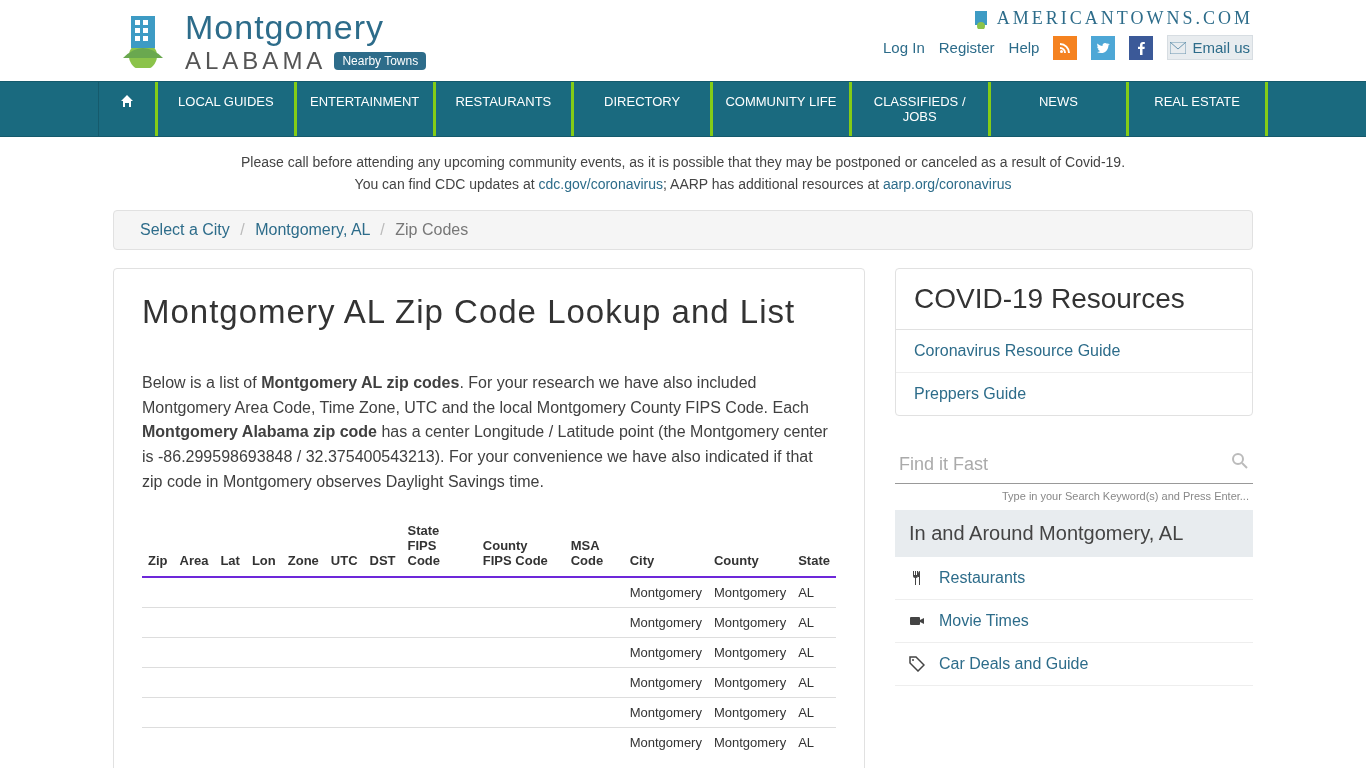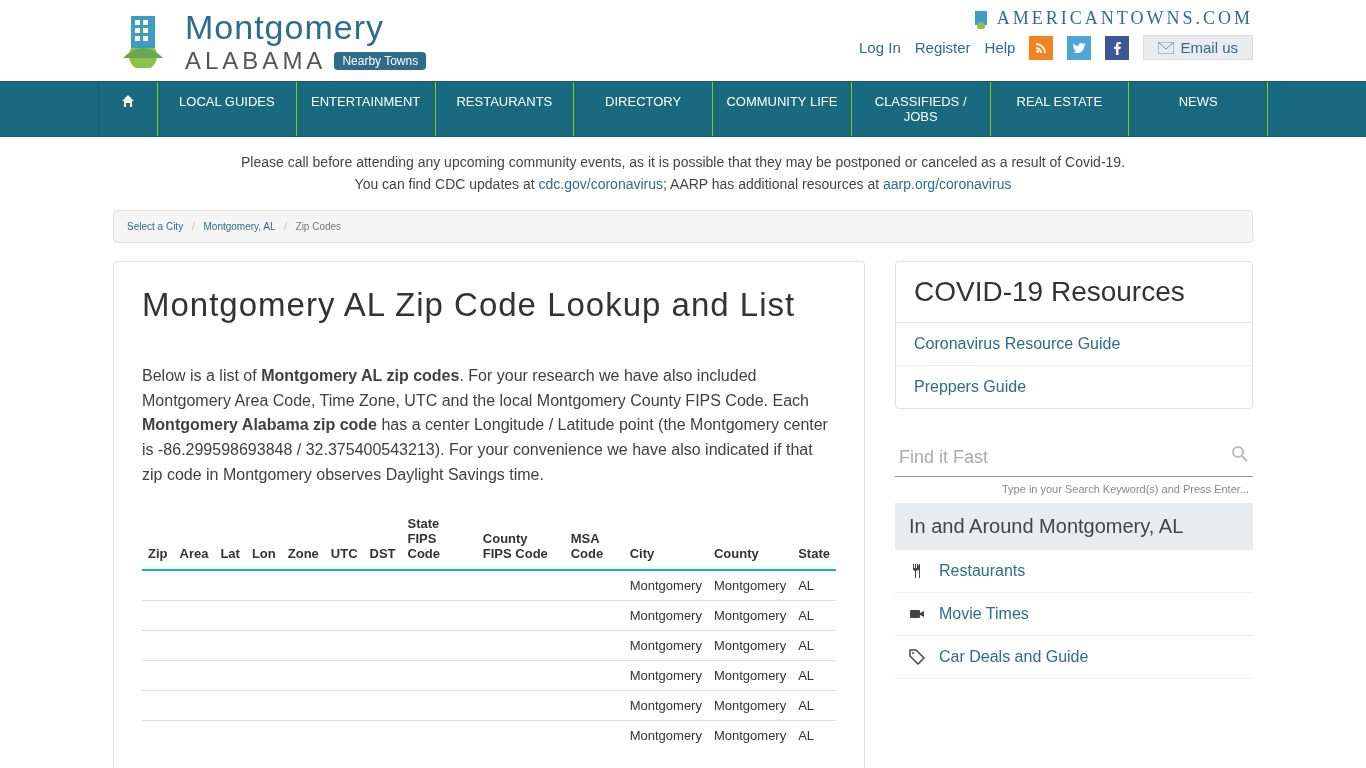--- a/index.html
+++ b/index.html
@@ -15,43 +15,43 @@
 .nearby-btn { background: #2d6c8a; color: #fff; font-size: 12px; padding: 2px 8px; border-radius: 4px; cursor: pointer; }
 .top-right { text-align: right; }
 .site-name { display: flex; align-items: flex-end; justify-content: flex-end; gap: 6px; font-size: 18px; letter-spacing: 3px; color: #2d6c8a; font-family: Georgia, serif; }
 .site-name .small-logo { width: 20px; height: 20px; }
 .top-links { display: flex; align-items: center; gap: 14px; justify-content: flex-end; margin-top: 6px; font-size: 15px; }
 .top-links .tl { color: #2d6c8a; cursor: pointer; }
 .social-ico { width: 24px; height: 24px; display: inline-flex; align-items: center; justify-content: center; color: #fff; font-size: 14px; cursor: pointer; }
 .rss { background: #f58220; }
 .tw { background: #4da7d6; }
 .fb { background: #3b5998; }
-.email-btn { background: #e8ecef; border: 1px solid #d7dde2; padding: 3px 14px; display: inline-flex; align-items: center; gap: 6px; color: #2d6c8a; cursor: pointer; }
+.email-btn { background: #e8ecef; border: 1px solid #d7dde2; padding: 3px 2px; display: inline-flex; align-items: center; gap: 6px; color: #2d6c8a; cursor: pointer; }
 
 .mainnav { background: #1a6a7f; border-top: 1px solid #155a6c; border-bottom: 1px solid #155a6c; }
 .mainnav-inner { max-width: 1170px; margin: 0 auto; display: flex; }
-.mainnav a { flex: 1; text-align: center; color: #fff; font-size: 13px; padding: 12px 8px; border-right: 1px solid #84cc16; cursor: pointer; }
+.mainnav a { flex: 1; text-align: center; color: #fff; font-size: 13px; padding: 12px 8px; border-right: 3px solid #84cc16; cursor: pointer; }
 .mainnav a:first-child { flex: 0 0 60px; border-left: 1px solid #155a6c; }
 
 .notice { max-width: 1170px; margin: 14px auto; text-align: center; font-size: 14px; color: #444; padding: 0 15px; line-height: 1.6; }
 .notice a { color: #2d6c8a; }
 
 .container { max-width: 1170px; margin: 0 auto; padding: 0 15px; }
-.breadcrumb { background: #f5f5f5; border: 1px solid #e1e1e1; border-radius: 4px; padding: 10px 13px; margin-bottom: 18px; font-size: 10px; color: #777; }
+.breadcrumb { background: #f5f5f5; border: 1px solid #e1e1e1; border-radius: 4px; padding: 10px 26px; margin-bottom: 18px; font-size: 16px; color: #777; }
 .breadcrumb a { color: #2d6c8a; }
 .breadcrumb .sep { color: #bbb; margin: 0 6px; }
 
 .row { display: flex; gap: 30px; align-items: flex-start; }
 .main-col { flex: 1; border: 1px solid #e1e1e1; border-radius: 4px; padding: 24px 28px; }
 .main-col h1 { font-size: 33px; font-weight: 400; color: #333; margin-bottom: 40px; letter-spacing: 1px; }
 .intro { font-size: 16px; line-height: 1.55; color: #404040; margin-bottom: 20px; }
 .intro b { font-weight: bold; }
 
 table { width: 100%; border-collapse: collapse; font-size: 13px; }
-th { text-align: left; font-weight: bold; padding: 8px 6px; border-bottom: 2px solid #14b8a6; vertical-align: bottom; }
+th { text-align: left; font-weight: bold; padding: 8px 6px; border-bottom: 2px solid #6d28d9; vertical-align: bottom; }
 td { padding: 7px 6px; border-top: 1px solid #ddd; }
 
 .side-col { width: 358px; }
 .panel { border: 1px solid #e1e1e1; border-radius: 4px; margin-bottom: 20px; background: #fff; }
 .panel-head { font-size: 28px; font-weight: 400; padding: 14px 18px; border-bottom: 1px solid #e1e1e1; }
 .panel-link { display: block; padding: 12px 18px; color: #2d6c8a; font-size: 16px; border-bottom: 1px solid #eee; cursor: pointer; }
 .panel-link:last-child { border-bottom: none; }
 
 .search-box { margin: 30px 0 6px; position: relative; }
 .search-box input { width: 100%; border: none; border-bottom: 1px solid #999; padding: 8px 30px 8px 4px; font-size: 18px; color: #6d28d9; outline: none; }
@@ -132,22 +132,22 @@
   <div class="mainnav-inner">
     <a><svg width="14" height="14" viewBox="0 0 14 14">
           <path d="M7 1 L13 7 H11 V13 H9 V9 H5 V13 H3 V7 H1 Z" fill="#fff"></path>
         </svg></a>
     <a>LOCAL GUIDES</a>
     <a>ENTERTAINMENT</a>
     <a>RESTAURANTS</a>
     <a>DIRECTORY</a>
     <a>COMMUNITY LIFE</a>
     <a>CLASSIFIEDS / JOBS</a>
+    <a>NEWS</a>
     <a>REAL ESTATE</a>
-    <a>NEWS</a>
   </div>
 </nav>
 
 <div class="notice">
   <span>Please call before attending any upcoming community events, as it is possible that they may be postponed or canceled as a result of Covid-19.</span><br>
   <span>You can find CDC updates at </span><a>cdc.gov/coronavirus</a><span>; AARP has additional resources at </span><a>aarp.org/coronavirus</a>
 </div>
 
 <div class="container">
 

